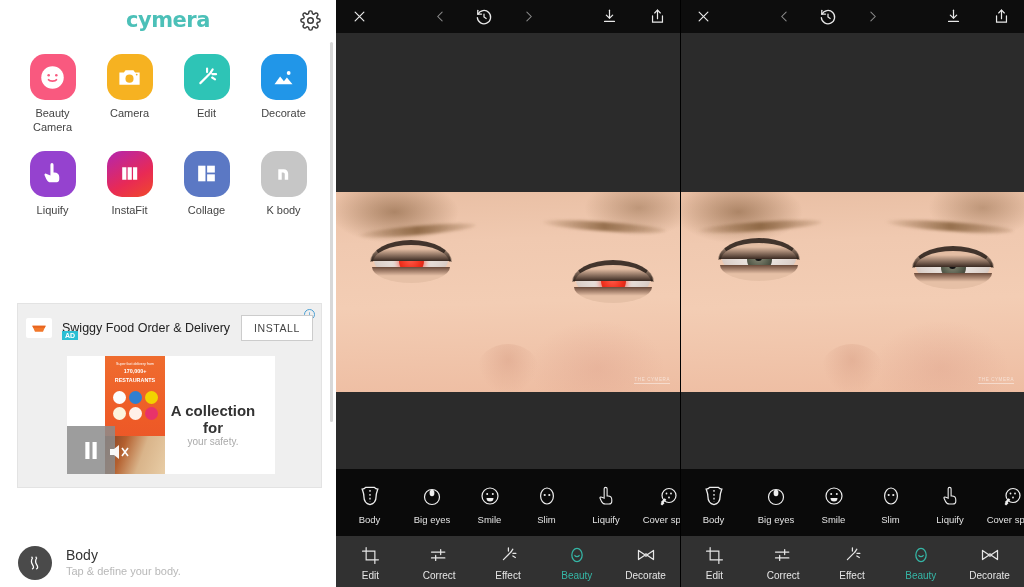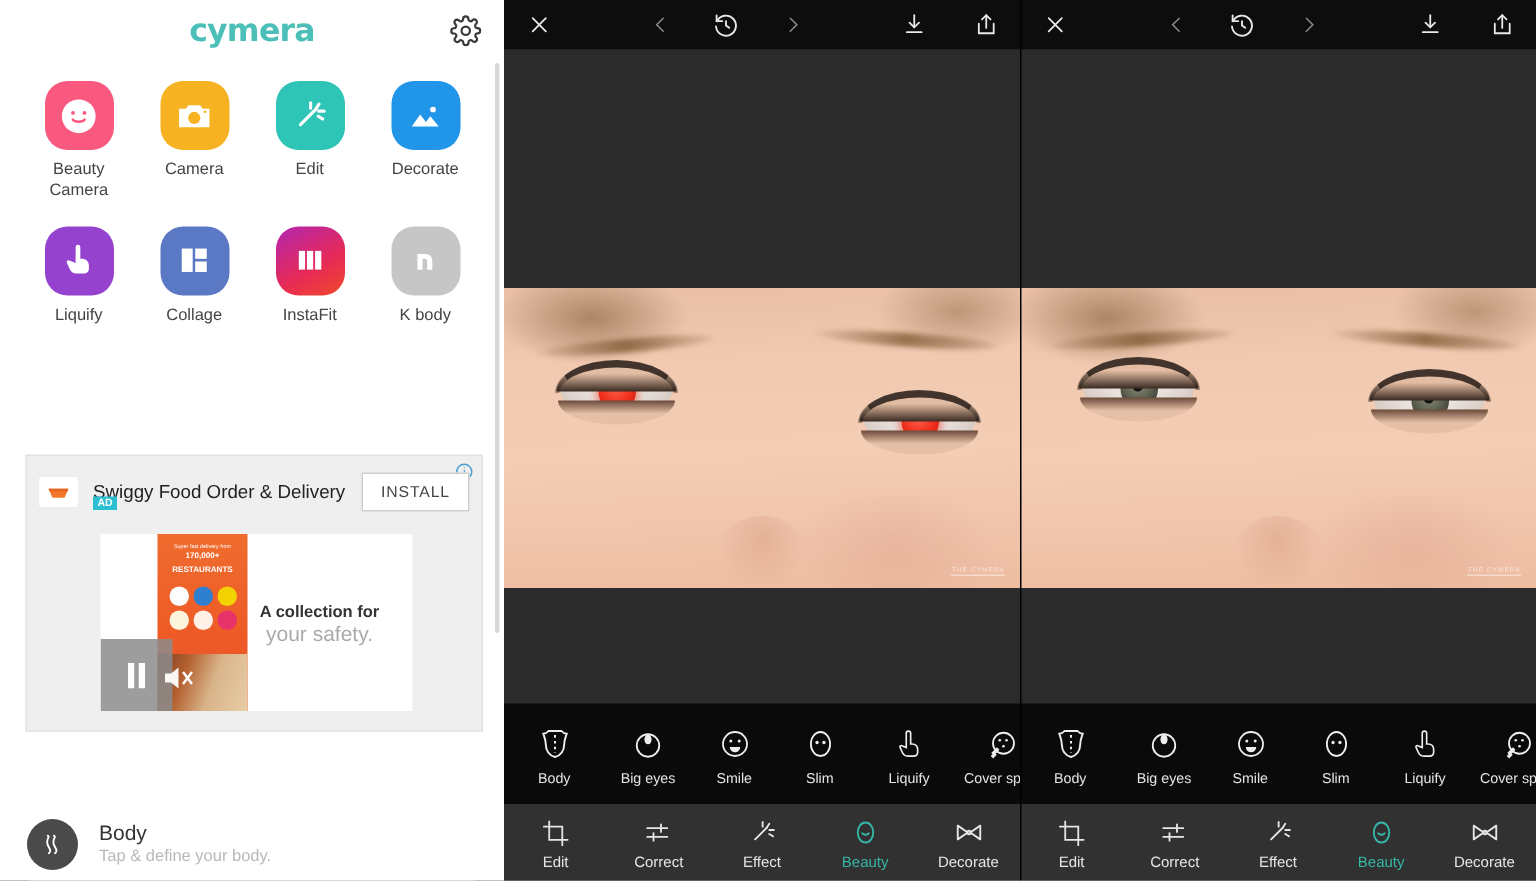--- a/index.html
+++ b/index.html
@@ -4,21 +4,21 @@
 <style>
   * { margin:0; padding:0; box-sizing:border-box; }
   html,body { width:1024px; height:587px; overflow:hidden; background:#fff;
               font-family:"Liberation Sans", sans-serif; }
 
   #root { position:relative; width:1024px; height:587px; display:flex; }
 
   
   .left-panel {
     position:relative; width:336px; height:587px; background:#ffffff;
-    overflow:hidden; flex:0 0 336px;border-radius:21px;
+    overflow:hidden; flex:0 0 336px;
   }
   .lp-header {
     height:40px; display:flex; align-items:center; justify-content:center;
     position:relative;
   }
   .logo {
     font-size:21px; font-weight:bold; color:#4cc0b8; letter-spacing:-0.5px;
     font-family:"DejaVu Sans", sans-serif;
   }
   .gear-btn {
@@ -77,22 +77,22 @@
   .ad-poster-big { color:#fff; font-size:5.4px; font-weight:bold; text-align:center; line-height:1.5; }
   .ad-dots { display:flex; flex-wrap:wrap; justify-content:center; gap:3px; padding:7px 6px 0 6px; }
   .ad-dot { width:13px; height:13px; border-radius:50%; background:#fff; }
   .ad-food {
     position:absolute; bottom:0; left:0; width:100%; height:38px;
     background:linear-gradient(110deg,#7a3a22 0%,#b4602f 30%,#d9b48a 60%,#e8cda6 100%);
   }
   .ad-collection {
     position:absolute; right:12px; top:46px; text-align:center; width:100px;
   }
-  .ad-coll-1 { font-size:11px; font-weight:bold; color:#333; }
-  .ad-coll-2 { font-size:14px; color:#aaa; }
+  .ad-coll-1 { font-size:15px; font-weight:bold; color:#333; }
+  .ad-coll-2 { font-size:10px; color:#aaa; }
   .ad-pause {
     position:absolute; left:0; bottom:0; width:48px; height:48px;
     background:rgba(140,140,140,.85); display:flex; align-items:center; justify-content:center;
   }
   .ad-mute { position:absolute; left:40px; bottom:8px; width:26px; height:26px; }
 
   
   .body-row {
     position:absolute; left:0; bottom:0; width:336px; height:48px;
     display:flex; align-items:center; padding-left:18px; background:#fff;
@@ -267,39 +267,39 @@
       <div class="app-cell" style="margin-top:12px">
         <div class="app-icon" style="background:#9542cf">
           <svg width="25" height="25" viewBox="0 0 24 24">
               <path d="M10 3.5a1.5 1.5 0 0 1 3 0V11h.8c2.7 0 4.7 1.6 4.7 4.3v2.1c0 2-1.5 3.1-3.6 3.1h-4.3c-2.3 0-3.8-1.4-4.6-3.3l-1.6-3.6c-.4-1 .6-1.9 1.5-1.4L10 13.8z" fill="#fff"></path>
             </svg>
         </div>
         <div class="app-label">Liquify</div>
       </div>
 
       <div class="app-cell" style="margin-top:12px">
+        <div class="app-icon" style="background:linear-gradient(150deg,#b326b0 0%,#e82a55 60%,#f04a2a 100%)">
+          <svg width="25" height="25" viewBox="0 0 24 24">
+              <rect x="5" y="6" width="4" height="12" fill="#fff"></rect>
+              <rect x="10.2" y="6" width="4" height="12" fill="#fff"></rect>
+              <rect x="15.4" y="6" width="4" height="12" fill="#fff"></rect>
+            </svg>
+        </div>
+        <div class="app-label">InstaFit</div>
+      </div>
+
+      <div class="app-cell" style="margin-top:12px">
         <div class="app-icon" style="background:#5b78c4">
           <svg width="25" height="25" viewBox="0 0 24 24">
               <rect x="4" y="4.5" width="7" height="15" fill="#fff"></rect>
               <rect x="12.6" y="4.5" width="7.4" height="6.6" fill="#fff"></rect>
               <rect x="12.6" y="12.8" width="7.4" height="6.7" fill="#fff"></rect>
             </svg>
         </div>
         <div class="app-label">Collage</div>
-      </div>
-
-      <div class="app-cell" style="margin-top:12px">
-        <div class="app-icon" style="background:linear-gradient(150deg,#b326b0 0%,#e82a55 60%,#f04a2a 100%)">
-          <svg width="25" height="25" viewBox="0 0 24 24">
-              <rect x="5" y="6" width="4" height="12" fill="#fff"></rect>
-              <rect x="10.2" y="6" width="4" height="12" fill="#fff"></rect>
-              <rect x="15.4" y="6" width="4" height="12" fill="#fff"></rect>
-            </svg>
-        </div>
-        <div class="app-label">InstaFit</div>
       </div>
 
       <div class="app-cell" style="margin-top:12px">
         <div class="app-icon" style="background:#c6c6c6">
           <svg width="25" height="25" viewBox="0 0 24 24">
               <path d="M7 18V8h5.2c2.6 0 4.3 1.7 4.3 4.3V18h-3.3v-5.2c0-1-.6-1.7-1.6-1.7H10.3V18z" fill="#fff"></path>
             </svg>
         </div>
         <div class="app-label">K body</div>
       </div>

